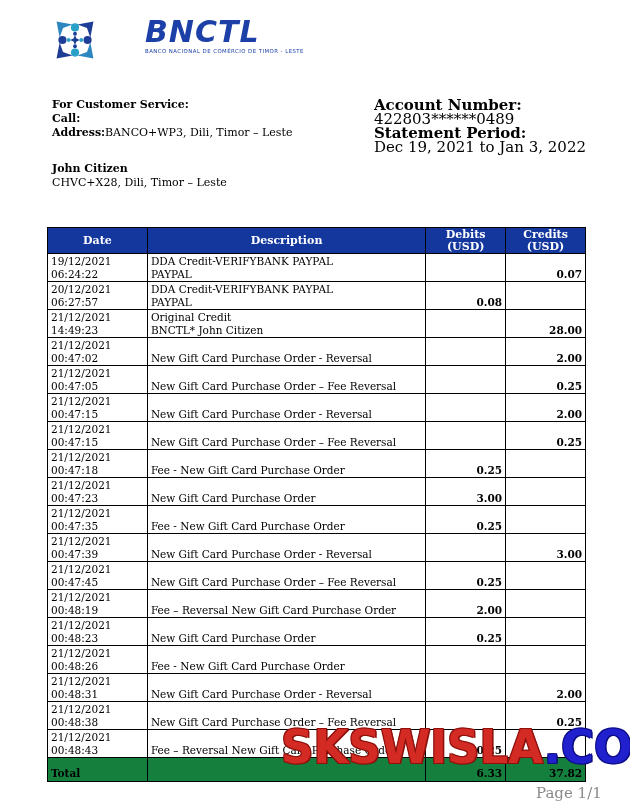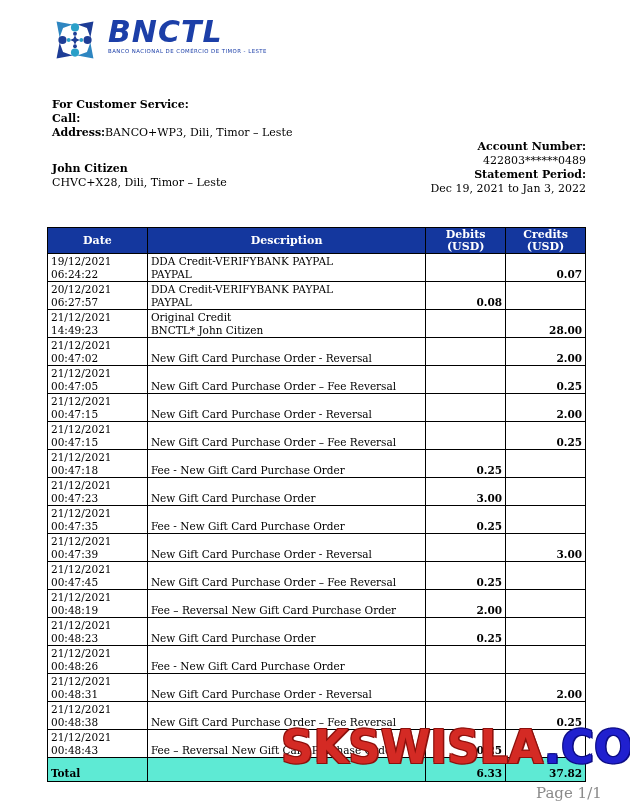--- a/index.html
+++ b/index.html
@@ -8,42 +8,42 @@
     position: relative;
     width: 630px;
     height: 809px;
     background: #ffffff;
     font-family: "DejaVu Serif", serif;
     color: #000;
     overflow: hidden;
   }
 
   
-  .logo-row { position: absolute; left: 46px; top: 10px; display: flex; align-items: flex-start; }
+  .logo-row { position: absolute; left: 46px; top: 10px; display: flex; align-items: flex-start; gap: 37px; }
   .logo-mark { width: 58px; height: 60px; }
   .brand-text { margin-left: 4px; margin-top: 8px; }
   .brand-name {
     font-family: "DejaVu Sans", sans-serif;
     font-weight: bold; font-style: italic;
     font-size: 30px; line-height: 28px;
     letter-spacing: 1px; color: #1C3FA8;
   }
   .brand-tagline {
     font-family: "DejaVu Sans", sans-serif;
     font-size: 5.4px; letter-spacing: 0.45px;
     color: #1C3FA8; margin-top: 2px; white-space: nowrap;
   }
 
   
-  .info-row { position: absolute; left: 52px; top: 98px; width: 534px; display: flex; justify-content: space-between; flex-direction: column; }
+  .info-row { position: absolute; left: 52px; top: 98px; width: 534px; display: flex; justify-content: space-between; }
   .cs-block { font-size: 11px; line-height: 14px; }
   .cs-heading { font-weight: bold; }
   .cs-line { display: grid; grid-template-columns: 53px auto; }
   .cs-label { font-weight: bold; }
-  .acct-block { text-align: right; font-size: 11px; line-height: 14px; }
+  .acct-block { font-size: 15px; line-height: 14px; }
   .acct-label { font-weight: bold; }
 
   .customer-block { position: absolute; left: 52px; top: 162px; font-size: 11px; line-height: 14px; }
   .customer-name { font-weight: bold; }
 
   
   table.stmt {
     position: absolute; left: 47px; top: 227px;
     border-collapse: collapse;
     width: 539px;
@@ -62,21 +62,21 @@
   .col-credit { width: 80px; }
   table.stmt tbody td {
     font-size: 10.5px; line-height: 12.5px;
     height: 27px; padding: 1px 3px; background: #fff;
   }
   td.cell-date { vertical-align: top; }
   td.cell-desc { vertical-align: bottom; padding-left: 4px; }
   td.cell-amount { vertical-align: bottom; text-align: right; padding-right: 3px; font-weight: bold; }
   table.stmt tfoot td {
     font-size: 10.5px; font-weight: bold;
-    height: 24px; vertical-align: bottom; padding: 2px 3px; background: #5eead4;
+    height: 24px; vertical-align: bottom; padding: 2px 3px; background: #15803d;
   }
   td.cell-total-amount { text-align: right; }
 
   
   .watermark {
     position: absolute; left: 281px; top: 722px;
     font-family: "DejaVu Sans", sans-serif;
     font-weight: bold; font-size: 45px; line-height: 50px;
     letter-spacing: 0px; white-space: nowrap;
     transform: scaleY(1.04);

